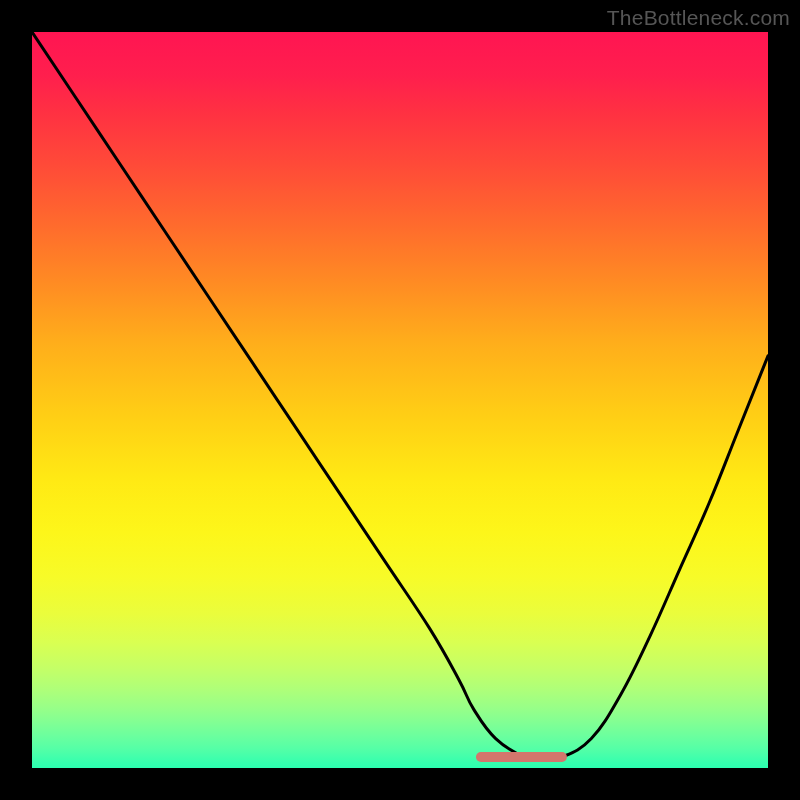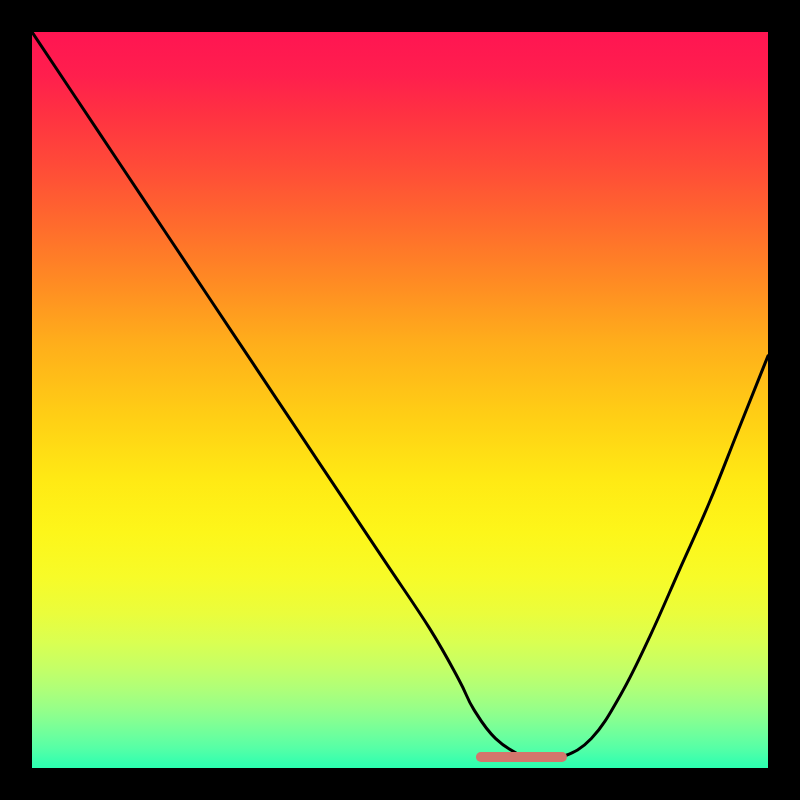--- a/index.html
+++ b/index.html
@@ -69,13 +69,14 @@
 
   <div class="plot-area">
     <div class="gradient-bg"></div>
 
     <svg class="curve" viewBox="0 0 736 736" preserveAspectRatio="none">
       <path id="main-curve" fill="none" stroke="#000000" stroke-width="3" stroke-linecap="round" d="M 0 0 C 8.831999999999999 13.248000000000003 26.496 39.744 44.16 66.24000000000001 C 61.824 92.73600000000002 70.65599999999999 105.98400000000001 88.32 132.48000000000002 C 105.984 158.97600000000003 114.81599999999999 172.22400000000005 132.48 198.72000000000003 C 150.14399999999998 225.216 158.976 238.464 176.64 264.96 C 194.30399999999997 291.45599999999996 203.136 304.704 220.79999999999998 331.2 C 238.46399999999997 357.69599999999997 247.29599999999996 370.944 264.96 397.44 C 282.62399999999997 423.936 291.456 437.184 309.12 463.68 C 326.784 490.176 335.616 503.424 353.28 529.92 C 370.94399999999996 556.4159999999999 382.72 572.608 397.44000000000005 596.16 C 412.1600000000001 619.712 418.048 631.488 426.88 647.6800000000001 C 435.712 663.8720000000001 434.23999999999995 665.344 441.59999999999997 677.12 C 448.96 688.896 453.376 696.992 463.68 706.56 C 473.98400000000004 716.1279999999999 482.81600000000003 721.28 493.12 724.96 C 503.424 728.6400000000001 507.8399999999999 724.96 515.1999999999999 724.96 C 522.56 724.96 521.088 728.6400000000001 529.92 724.96 C 538.752 721.28 547.584 719.072 559.36 706.56 C 571.1360000000001 694.0479999999999 577.0240000000001 683.0079999999999 588.8000000000001 662.4 C 600.576 641.792 606.464 628.544 618.24 603.52 C 630.016 578.496 635.904 563.776 647.68 537.28 C 659.4559999999999 510.784 665.344 499.00800000000004 677.12 471.04 C 688.896 443.072 694.784 426.88 706.56 397.44 C 718.3359999999999 368 730.112 338.56 736 323.84"></path>
       <path id="flat-seg" fill="none" stroke="#d3766c" stroke-width="10" stroke-linecap="round" d="M 448.96 724.96 L 529.92 724.96"></path>
     </svg>
   </div>
 
+  <div class="watermark">TheBottleneck.com</div>
 </div>
 
 </body></html>

